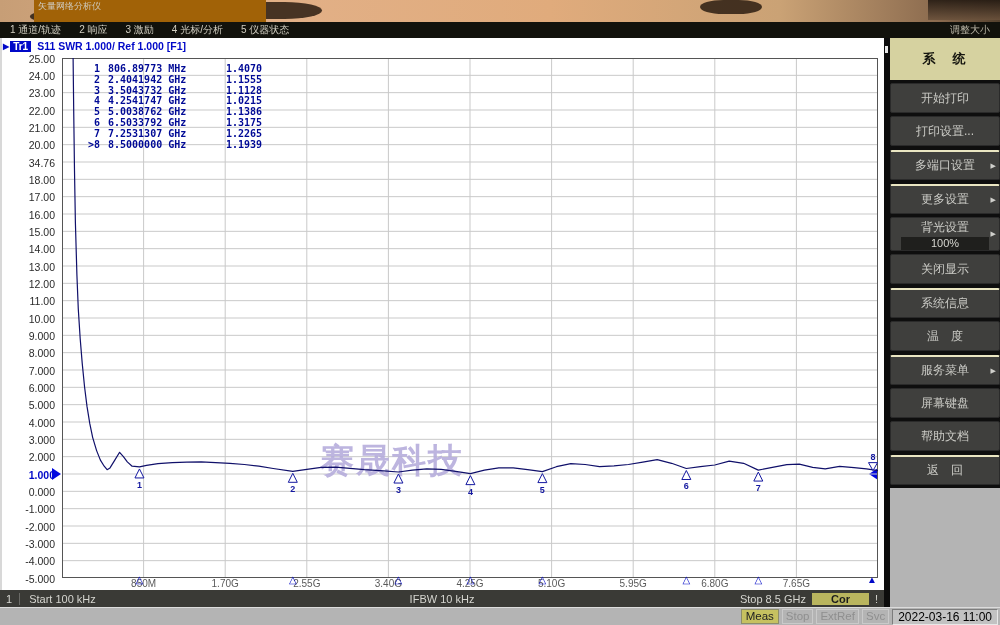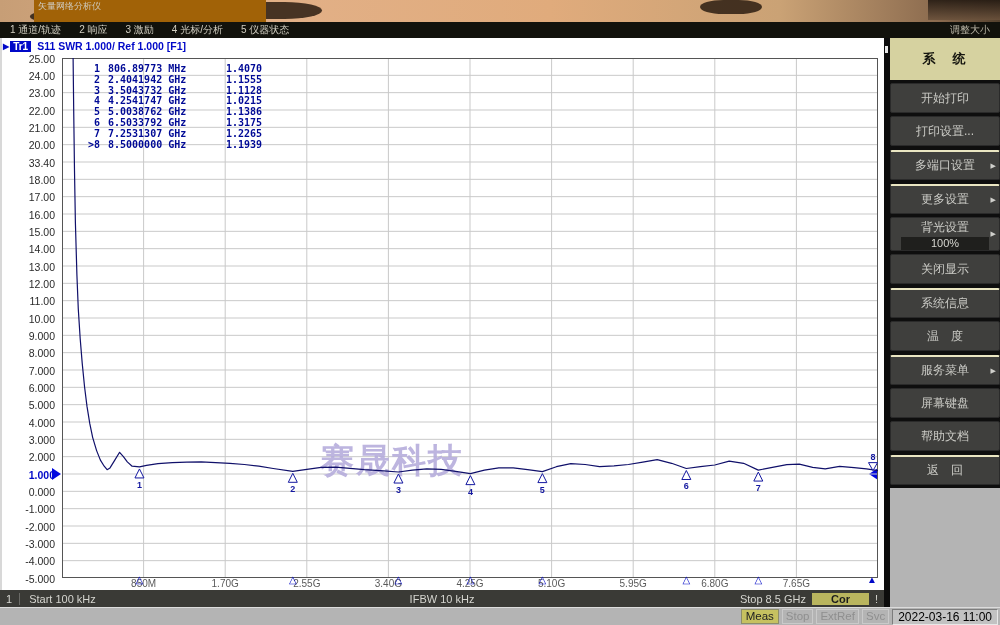--- a/index.html
+++ b/index.html
@@ -123,21 +123,21 @@
     <span>S11 SWR 1.000/ Ref 1.000 [F1]</span>
   </div>
 
   <div id="y-axis">
       <span style="top: 14.5px;">25.00</span>
       <span style="top: 31.8333px;">24.00</span>
       <span style="top: 49.1667px;">23.00</span>
       <span style="top: 66.5px;">22.00</span>
       <span style="top: 83.8333px;">21.00</span>
       <span style="top: 101.167px;">20.00</span>
-      <span style="top: 118.5px;">33.40</span>
+      <span style="top: 118.5px;">34.76</span>
       <span style="top: 135.833px;">18.00</span>
       <span style="top: 153.167px;">17.00</span>
       <span style="top: 170.5px;">16.00</span>
       <span style="top: 187.833px;">15.00</span>
       <span style="top: 205.167px;">14.00</span>
       <span style="top: 222.5px;">13.00</span>
       <span style="top: 239.833px;">12.00</span>
       <span style="top: 257.167px;">11.00</span>
       <span style="top: 274.5px;">10.00</span>
       <span style="top: 291.833px;">9.000</span>

